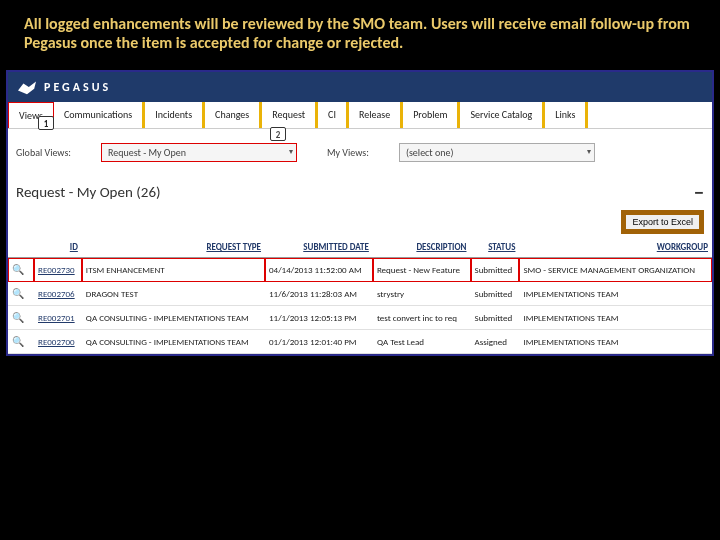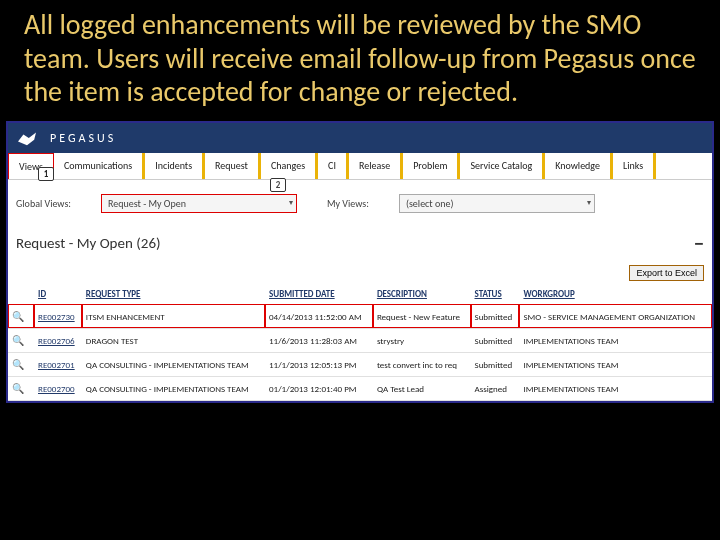--- a/index.html
+++ b/index.html
@@ -1,34 +1,34 @@
 <!DOCTYPE html>
 <html><head>
 <meta charset="utf-8">
 <style>
 body{margin:0;width:720px;height:540px;background:#000;font-family:Calibri,Arial,sans-serif;overflow:hidden}
-.hdr{padding:8px 24px;color:#eac96a;font-weight:normal;font-size:28px;line-height:1.2}
+.hdr{padding:14px 24px;color:#eac96a;font-weight:bold;font-size:16px;line-height:1.2}
 .app{margin:4px 6px 0;background:#fff;border:2px solid #2a2a8a}
 .brand{background:#1f3a6a;height:30px;display:flex;align-items:center;padding:0 8px}
-.logo{color:#fff;font-weight:normal;letter-spacing:3px;font-size:12px;display:flex;align-items:center;gap:12px}
+.logo{color:#fff;font-weight:bold;letter-spacing:3px;font-size:12px;display:flex;align-items:center;gap:6px}
 .logo svg{width:22px;height:18px}
 .tabs{background:#fff;border-bottom:1px solid #ccc;display:flex;font-size:10px;color:#222;position:relative}
 .tab{padding:6px 10px;border-right:3px solid #eab308}
 .tab.active{border:1px solid #d00;border-bottom:none;background:#fff}
 .callout{position:absolute;background:#fff;border:1px solid #333;border-radius:2px;width:14px;height:12px;display:flex;align-items:center;justify-content:center;font-size:9px;font-weight:bold}
 .filters{display:flex;gap:30px;align-items:center;padding:14px 8px;font-size:10px;color:#444;position:relative}
 .sel{border:1px solid #aaa;background:#f5f5f5;padding:2px 18px 2px 6px;font-size:10px;position:relative;display:inline-block}
 .sel.red{border:1px solid #d00}
 .sel::after{content:"▾";position:absolute;right:3px;top:2px;font-size:8px;color:#555}
 .section-title{font-size:15px;color:#333;padding:4px 8px;display:flex;justify-content:space-between;align-items:center}
 .minus{font-size:20px;font-weight:bold}
 .export{text-align:right;padding:2px 8px}
-.export button{font-size:9px;padding:2px 6px;border:1px solid #a16207;background:#f0f0f0}
+.export button{font-size:9px;padding:2px 6px;border:5px solid #a16207;background:#f0f0f0}
 table{width:100%;border-collapse:collapse;font-size:9px;color:#222}
-th{text-align:left;padding:5px 4px;border-bottom:1px solid #999;color:#223a6a;text-decoration:underline;font-weight:bold}
+th{text-align:right;padding:5px 4px;border-bottom:1px solid #999;color:#223a6a;text-decoration:underline;font-weight:bold}
 td{padding:5px 4px;border-bottom:1px solid #e0e0e0}
 td a{color:#223a6a;text-decoration:underline}
 .mag{color:#3a5a9a;font-size:10px}
 tr.hl td{outline:1px solid #d00;outline-offset:-1px}
 </style>
 </head>
 <body>
 
 <div class="hdr">All logged enhancements will be reviewed by the SMO team. Users will receive email follow-up from Pegasus once the item is accepted for change or rejected.</div>
 
@@ -39,27 +39,26 @@
           <path fill="#fff" d="M2 14 L8 6 L14 10 L22 4 L20 12 L12 18 Z"></path>
         </svg>
       <span>PEGASUS</span>
     </span>
   </div>
 
   <div class="tabs">
     <div class="tab active">Views</div>
     <div class="tab">Communications</div>
     <div class="tab">Incidents</div>
+    <div class="tab">Changes</div>
     <div class="tab">Request</div>
-    <div class="tab">Changes</div>
     <div class="tab">CI</div>
     <div class="tab">Release</div>
     <div class="tab">Problem</div>
     <div class="tab">Service Catalog</div>
-    <div class="tab">Knowledge</div>
     <div class="tab">Links</div>
     <div class="callout" style="left:30px;top:14px">1</div>
   </div>
 
   <div class="filters">
     <span>Global Views:</span>
     <span class="sel red" style="width:170px">Request - My Open</span>
     <span>My Views:</span>
     <span class="sel" style="width:170px">(select one)</span>
     <div class="callout" style="left:262px;top:-2px">2</div>

